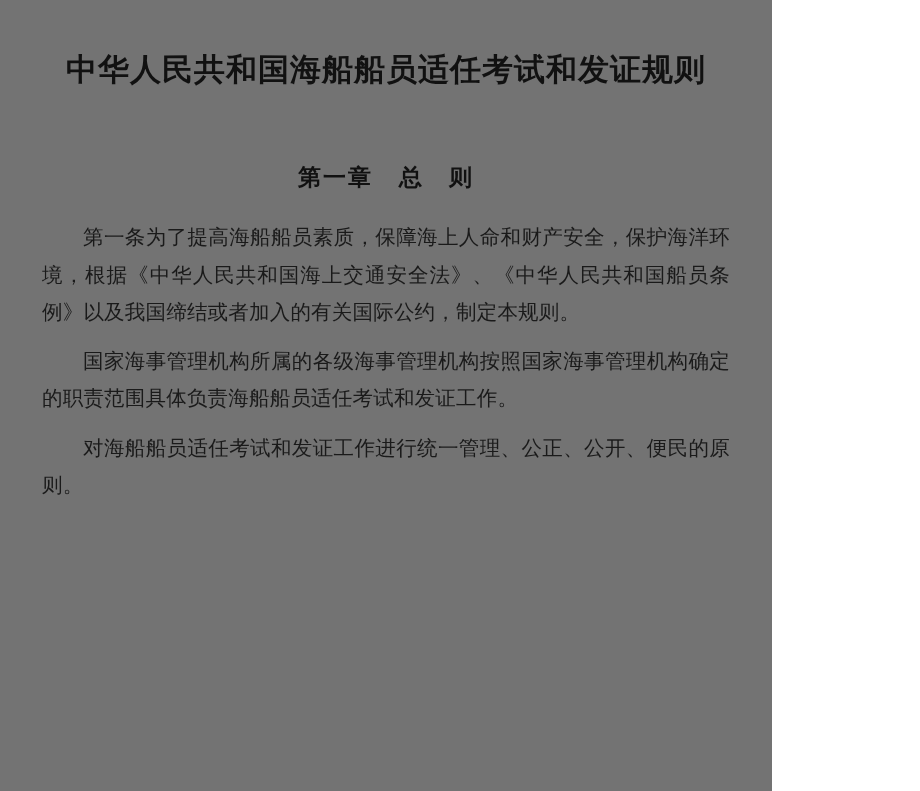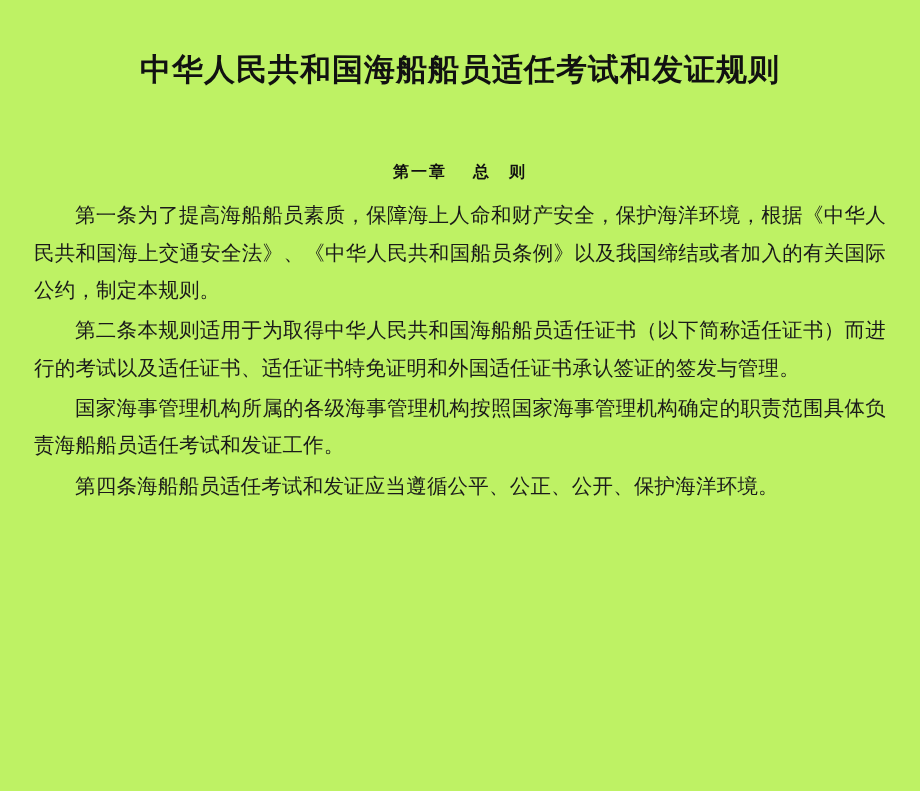--- a/index.html
+++ b/index.html
@@ -8,58 +8,58 @@
     background: #ffffff;
   }
   body {
     width: 920px;
     height: 791px;
     overflow: hidden;
     font-family: "Liberation Serif", "DejaVu Serif", serif;
     color: #1a1a1a;
   }
   .page {
-    width: 920px;
+    width: 772px;
     height: 791px;
     box-sizing: border-box;
-    padding: 0 24px;
+    padding: 0 32px;
     position: relative;
-    background: #bef264;
+    background: #737373;
   }
   .doc-title {
     text-align: center;
     font-size: 31px;
     font-weight: bold;
     letter-spacing: 1px;
     margin: 0;
     padding-top: 50px;
     line-height: 1.3;
     color: #111111;
   }
   .chapter-heading {
     text-align: center;
-    font-size: 16px;
+    font-size: 23px;
     font-weight: bold;
     margin: 0;
     padding-top: 72px;
     padding-bottom: 6px;
     letter-spacing: 2px;
     color: #111111;
   }
   .chapter-heading .gap {
     display: inline-block;
     width: 26px;
   }
   .body-block {
     padding-top: 8px;
   }
   p.para {
     font-size: 20.5px;
     line-height: 1.82;
-    margin: 0 0 0.15em 0;
+    margin: 12px 0 0.15em 0;
     text-indent: 2em;
     text-align: justify;
     text-justify: inter-ideograph;
     letter-spacing: 0.2px;
     color: #1a1a1a;
     padding: 0 10px;
   }
   p.para.tight {
     margin-bottom: 0;
   }
@@ -70,18 +70,17 @@
 <div class="page">
 
   <h1 class="doc-title">中华人民共和国海船船员适任考试和发证规则</h1>
 
   <h2 class="chapter-heading">
     <span>第一章</span><span class="gap"></span><span>总　则</span>
   </h2>
 
   <div class="body-block">
     <p class="para">第一条为了提高海船船员素质，保障海上人命和财产安全，保护海洋环境，根据《中华人民共和国海上交通安全法》、《中华人民共和国船员条例》以及我国缔结或者加入的有关国际公约，制定本规则。</p>
-    <p class="para">第二条本规则适用于为取得中华人民共和国海船船员适任证书（以下简称适任证书）而进行的考试以及适任证书、适任证书特免证明和外国适任证书承认签证的签发与管理。</p>
     <p class="para">国家海事管理机构所属的各级海事管理机构按照国家海事管理机构确定的职责范围具体负责海船船员适任考试和发证工作。</p>
-    <p class="para tight">第四条海船船员适任考试和发证应当遵循公平、公正、公开、保护海洋环境。</p>
+    <p class="para tight">对海船船员适任考试和发证工作进行统一管理、公正、公开、便民的原则。</p>
   </div>
 
 </div>
 
 </body></html>

